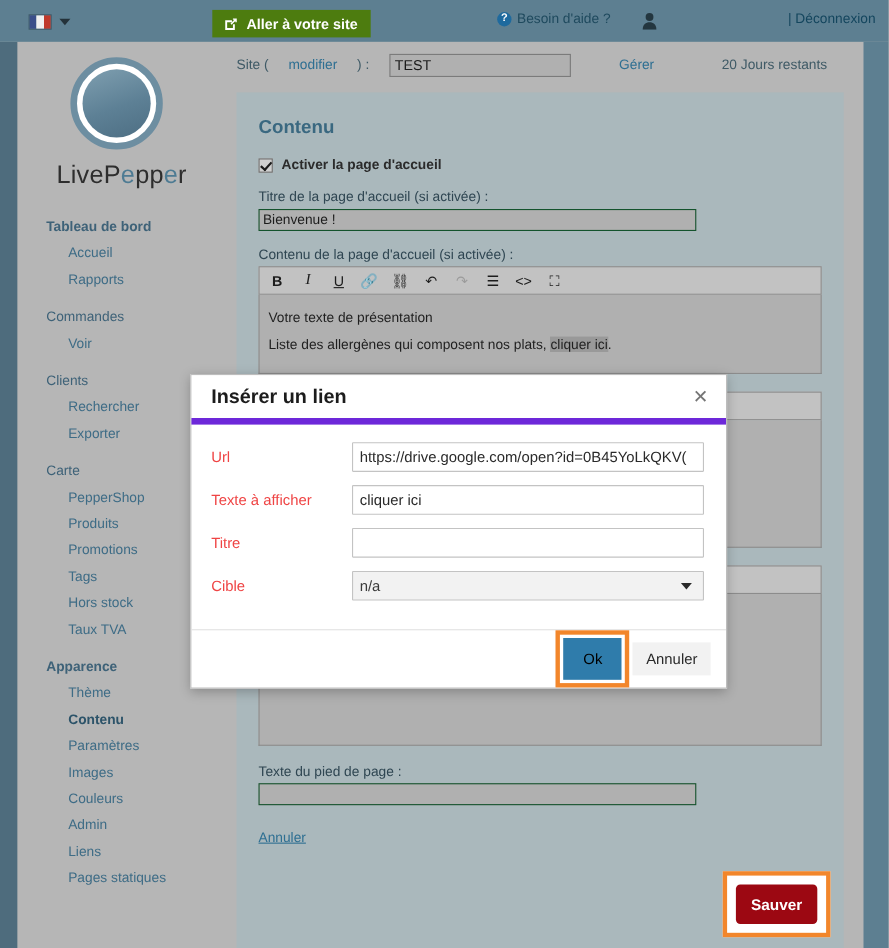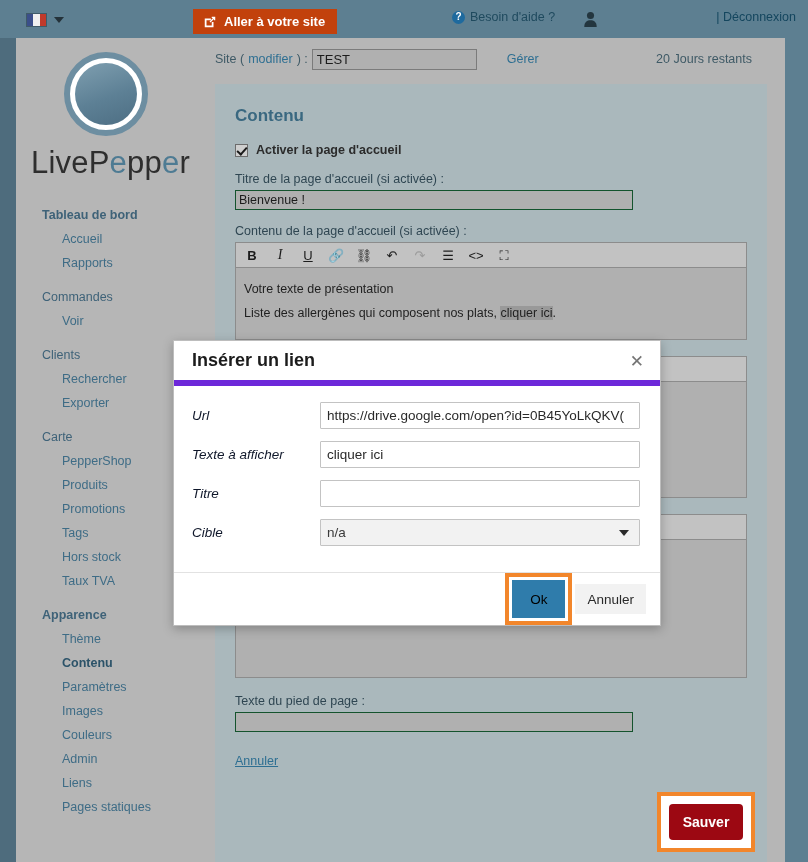--- a/index.html
+++ b/index.html
@@ -46,21 +46,21 @@
     width: 0; height: 0;
     border-left: 5px solid transparent;
     border-right: 5px solid transparent;
     border-top: 6px solid #24323a;
   }
 
   .goto-site {
     position: absolute;
     left: 193px; top: 9px;
     height: 25px;
-    background: #c2410c;
+    background: #4d7c0f;
     color: #ffffff;
     font-size: 13px; font-weight: bold;
     display: flex; align-items: center; gap: 7px;
     padding: 0 12px 0 10px;
     cursor: pointer;
     white-space: nowrap;
   }
   .ext-icon { width: 14px; height: 14px; display:block; }
 
   .help-wrap {
@@ -118,21 +118,21 @@
     border: 6px solid #6d8ea1;
     background: #ffffff;
     display: flex; align-items: center; justify-content: center;
   }
   .logo-core {
     width: 62px; height: 62px; border-radius: 50%;
     background: linear-gradient(160deg, #7f9fb0 0%, #5d8095 55%, #4d6e83 100%);
   }
   .logo-text {
     margin-top: 9px;
-    font-size: 31px;
+    font-size: 23px;
     color: #2e2e2e;
     letter-spacing: .2px;
     margin-left: 10px;
   }
   .logo-text .dot { color: #4e7b93; }
 
   .nav { margin-top: 22px; }
   .nav-group {
     font-size: 12.5px;
     color: #3e6278;
@@ -161,21 +161,21 @@
     position: absolute;
     left: 785px; top: 38px;
     width: 23px; height: 824px;
     background: #5d7f91;
   }
 
   .sitebar {
     position: relative;
     height: 42px;
     padding-left: 20px;
-    display: flex; align-items: center; gap: 4px;
+    display: flex; align-items: center; gap: 18px;
     font-size: 12.5px; color: #3f5a66;
   }
   .sitebar .lnk { color: #2e6f92; cursor: pointer; }
   .site-input {
     width: 165px; height: 21px;
     background: #b0b0b0;
     border: 1px solid #7b7b7b;
     font-size: 13px; color: #1c1c1c;
     padding: 0 4px;
     font-family: "Liberation Sans", sans-serif;
@@ -327,21 +327,21 @@
     font-size: 17px; color: #757575;
     cursor: pointer; line-height: 1;
   }
   .modal-body { padding: 16px 18px 14px 18px; }
   .m-row {
     display: flex; align-items: center;
     margin-bottom: 12px;
   }
   .m-label {
     width: 128px;
-    font-size: 13.5px; color: #0f172a; font-style: italic;
+    font-size: 13.5px; color: #ef4444;
   }
   .m-input {
     width: 320px; height: 27px;
     border: 1px solid #c3c3c3;
     background: #ffffff;
     font-size: 13.5px; color: #2a2a2a;
     padding: 0 6px;
     font-family: "Liberation Sans", sans-serif;
     border-radius: 1px;
   }

